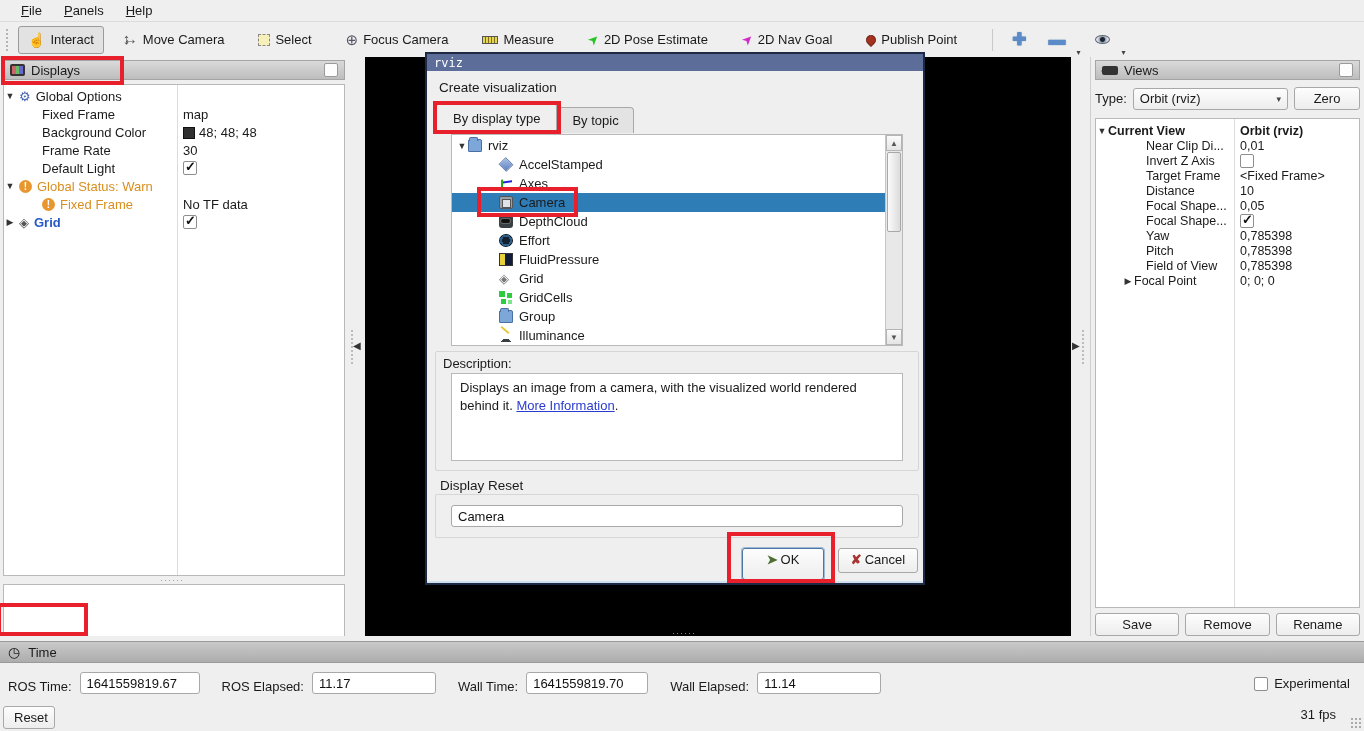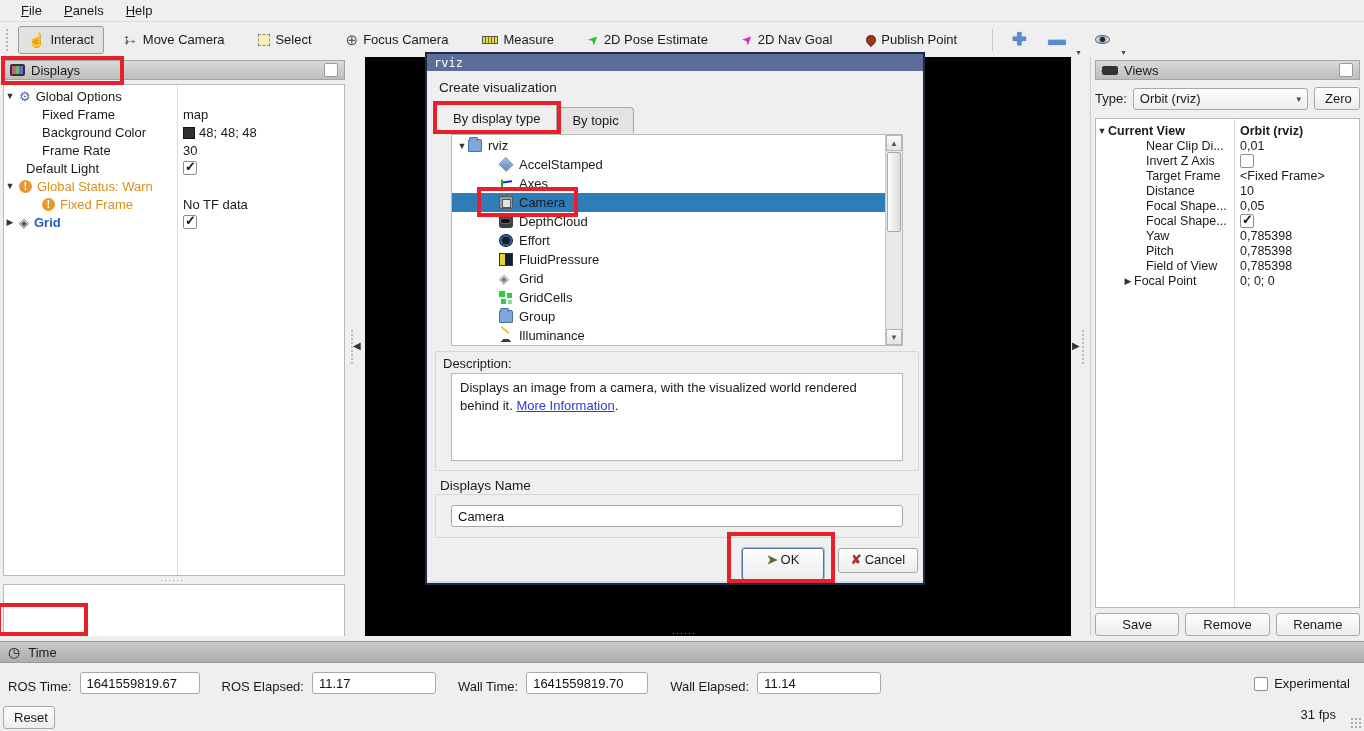--- a/index.html
+++ b/index.html
@@ -231,21 +231,21 @@
     </div>
     <div class="trow" style="top:38px;">
       <span style="margin-left:38px;">Background Color</span>
       <span style="position:absolute;left:179px;"><span class="swatch"></span><span>48; 48; 48</span></span>
     </div>
     <div class="trow" style="top:56px;">
       <span style="margin-left:38px;">Frame Rate</span>
       <span style="position:absolute;left:179px;">30</span>
     </div>
     <div class="trow" style="top:74px;">
-      <span style="margin-left:22px;">Default Light</span>
+      <span style="margin-left:38px;">Default Light</span>
       <span class="cb on" style="position:absolute;left:179px;"></span>
     </div>
     <div class="trow" style="top:92px;">
       <span class="caret">▼</span>
       <span class="warn-ic" style="margin:0 5px 0 3px;">!</span>
       <span class="warn-text">Global Status: Warn</span>
     </div>
     <div class="trow" style="top:110px;">
       <span class="warn-ic" style="margin:0 5px 0 38px;">!</span>
       <span class="warn-text">Fixed Frame</span>
@@ -273,21 +273,21 @@
     <span class="views-ic"></span>
     <span>Views</span>
     <span class="panel-check"></span>
   </div>
   <div id="views-type-row">
     <span>Type:</span>
     <span class="combo">
       <span>Orbit (rviz)</span>
       <span class="arrow">▾</span>
     </span>
-    <span class="btn" style="width:46px;">Zero</span>
+    <span class="btn" style="width:66px;">Zero</span>
   </div>
   <div id="views-tree" class="tree">
     <div class="col-divider" style="left:138px;"></div>
     <div class="trow" style="top:4px;font-weight:bold;">
       <span class="caret">▼</span>
       <span>Current View</span>
       <span class="vval">Orbit (rviz)</span>
     </div>
     <div class="trow" style="top:19px;">
       <span style="margin-left:50px;">Near Clip Di...</span>
@@ -425,21 +425,21 @@
       <div class="sb-thumb"></div>
       <div class="sb-btn bottom">▼</div>
     </div>
   </div>
   <div id="dlg-desc-group"></div>
   <div id="dlg-desc-label" style="background:#efefef;padding:0 3px;">Description:</div>
   <div id="dlg-desc-box">
     <span>Displays an image from a camera, with the visualized world rendered behind it. </span><a href="#">More Information</a><span>.</span>
   </div>
   <div id="dlg-name-group"></div>
-  <div id="dlg-name-label" style="background:#efefef;padding:0 3px;">Displays Name</div>
+  <div id="dlg-name-label" style="background:#efefef;padding:0 3px;">Display Reset</div>
   <input id="dlg-name-input" class="field" value="Camera" style="">
   <span class="btn" id="dlg-ok"><span class="ok-ic">➤</span><span>OK</span></span>
   <span class="btn" id="dlg-cancel"><span class="cancel-ic">✘</span><span>Cancel</span></span>
 </div>
 
 <div class="hl" style="left:1px; top:56px; width:123px; height:29px;"></div>
 <div class="hl" style="left:433px; top:101px; width:128px; height:33px;"></div>
 <div class="hl" style="left:477px; top:187px; width:101px; height:30px;"></div>
 <div class="hl" style="left:727px; top:532px; width:108px; height:51px;"></div>
 <div class="hl" style="left:-3px; top:603px; width:91px; height:33px;"></div>

